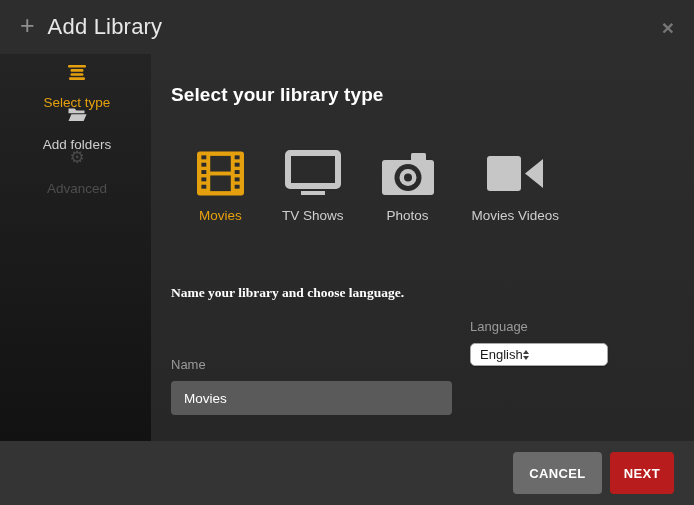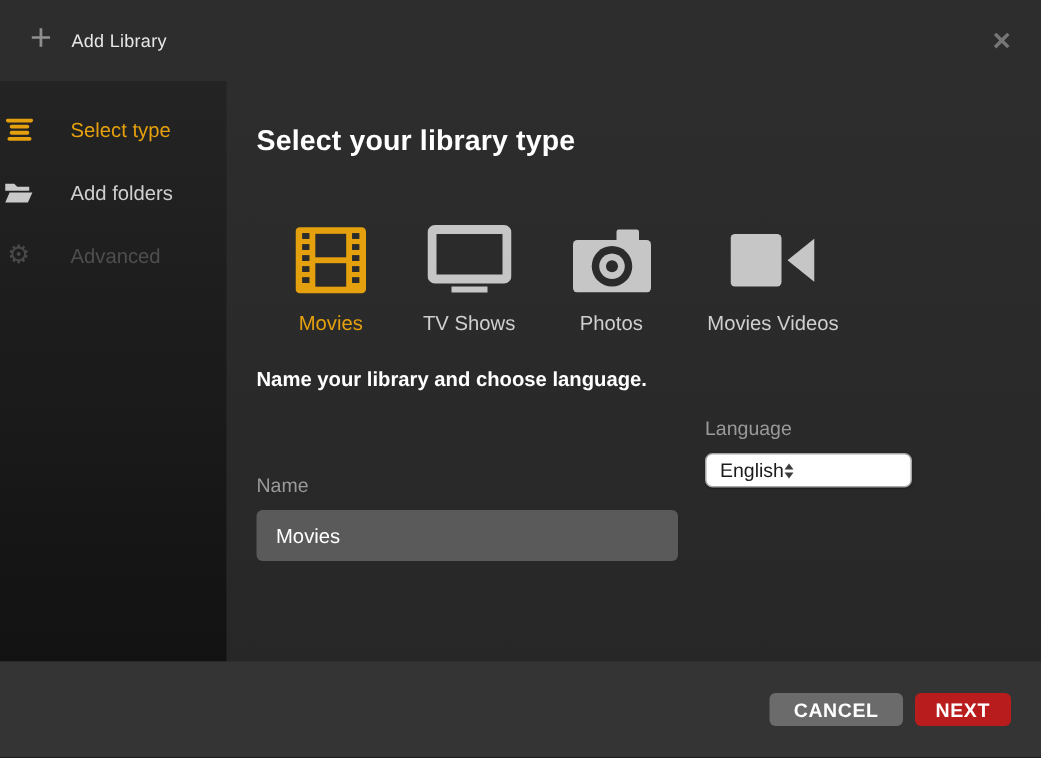--- a/index.html
+++ b/index.html
@@ -8,47 +8,47 @@
     background:#2b2b2b;
     font-family:"Liberation Sans","DejaVu Sans",sans-serif;
     -webkit-font-smoothing:antialiased;
   }
   
   .header{
     position:absolute;top:0;left:0;right:0;height:54px;background:#2d2d2d;
     display:flex;align-items:center;padding:0 20px;box-sizing:border-box;z-index:3;
   }
   .plus-icon{color:#8f8f8f;font-size:25px;font-weight:400;margin-right:13px;line-height:0.9;margin-top:-3px;}
-  .dialog-title{color:#e8e8e8;font-size:12px;font-weight:400;letter-spacing:0.2px;}
+  .dialog-title{color:#e8e8e8;font-size:22px;font-weight:400;letter-spacing:0.2px;}
   .close-icon{margin-left:auto;color:#767676;font-size:21px;font-weight:700;cursor:pointer;line-height:1;}
   
   .sidebar{
     position:absolute;top:54px;left:0;width:151px;bottom:64px;
     background:linear-gradient(180deg,#242424 0%,#1c1c1c 45%,#121212 100%);
     padding-top:11px;box-sizing:border-box;z-index:2;
   }
-  .side-item{display:flex;align-items:center;height:42px;padding-left:3px;gap:25px;font-size:13.5px;cursor:pointer;}
+  .side-item{display:flex;align-items:center;height:42px;padding-left:3px;gap:15px;font-size:13.5px;cursor:pointer;flex-direction:column;}
   .side-item .s-icon{width:19px;display:flex;justify-content:center;align-items:center;}
   .side-item.active{color:#e5a00d;}
   .side-item.normal{color:#cfcfcf;}
   .side-item.disabled{color:#4e4e4e;cursor:default;}
   .gear-glyph{font-family:"DejaVu Sans",sans-serif;font-size:17px;line-height:1;color:#4a4a4a;}
   
   .main{
     position:absolute;top:54px;left:151px;right:0;bottom:64px;
     background:linear-gradient(180deg,#2d2d2d 0%,#272727 100%);
     padding-left:20px;box-sizing:border-box;z-index:1;
   }
   .section-title{margin-top:30px;color:#ffffff;font-size:19px;font-weight:700;letter-spacing:0.1px;}
   .types{display:flex;margin-top:41px;padding-left:26px;gap:38px;}
   .type{display:flex;flex-direction:column;align-items:center;cursor:pointer;}
   .type .icon-box{height:52px;display:flex;align-items:center;justify-content:center;}
   .type .t-label{margin-top:9px;font-size:13.5px;color:#cfcfcf;white-space:nowrap;}
   .type.selected .t-label{color:#e5a00d;}
-  .name-title{margin-top:22px;color:#ffffff;font-size:13.5px;font-weight:700;}
+  .name-title{margin-top:62px;color:#ffffff;font-size:13.5px;font-weight:700;font-family:Liberation Serif, serif;}
   .fields{display:flex;margin-top:18px;}
   .field-name{width:281px;margin-top:38px;}
   .f-label{color:#9a9a9a;font-size:13px;margin-bottom:9px;}
   .name-input{
     width:100%;height:34px;background:#5a5a5a;border:none;border-radius:4px;
     color:#ffffff;font-size:13.5px;padding:0 13px;box-sizing:border-box;outline:none;
     font-family:"Liberation Sans","DejaVu Sans",sans-serif;
   }
   .field-lang{margin-left:18px;}
   .select{
@@ -60,21 +60,21 @@
   .arrows{display:flex;flex-direction:column;gap:2px;align-items:center;}
   .arrow-up{width:0;height:0;border-left:3.5px solid transparent;border-right:3.5px solid transparent;border-bottom:4.5px solid #3d3d3d;}
   .arrow-down{width:0;height:0;border-left:3.5px solid transparent;border-right:3.5px solid transparent;border-top:4.5px solid #3d3d3d;}
   
   .footer{
     position:absolute;bottom:0;left:0;right:0;height:64px;background:#343434;
     display:flex;align-items:center;justify-content:flex-end;gap:8px;
     padding-right:20px;box-sizing:border-box;z-index:3;
   }
   .btn{
-    height:22px;border:none;border-radius:4px;color:#ffffff;font-weight:700;
+    height:42px;border:none;border-radius:4px;color:#ffffff;font-weight:700;
     font-size:13px;letter-spacing:0.4px;cursor:pointer;
     font-family:"Liberation Sans","DejaVu Sans",sans-serif;
   }
   .btn-cancel{background:#6b6b6b;padding:0 16px;}
   .btn-next{background:#b91c1c;padding:0 14px;}
 </style>
 </head>
 <body>
 
 <div class="dialog">

